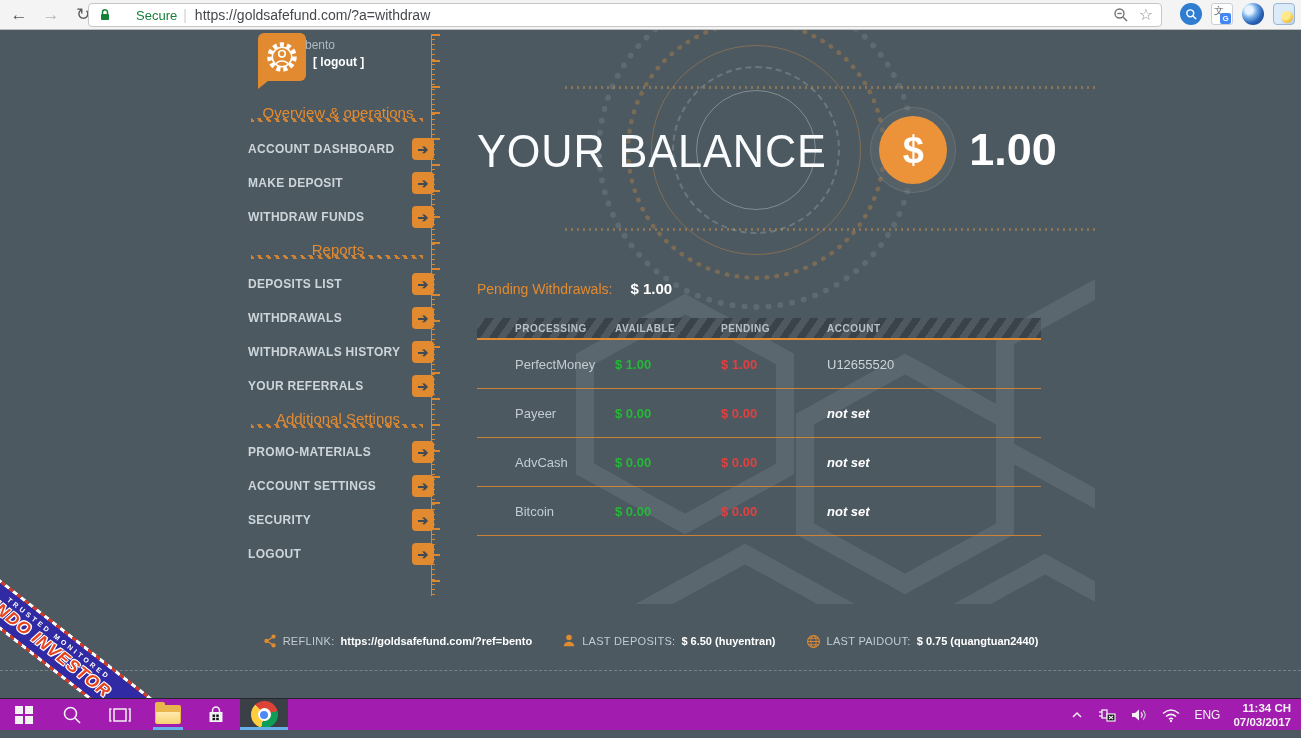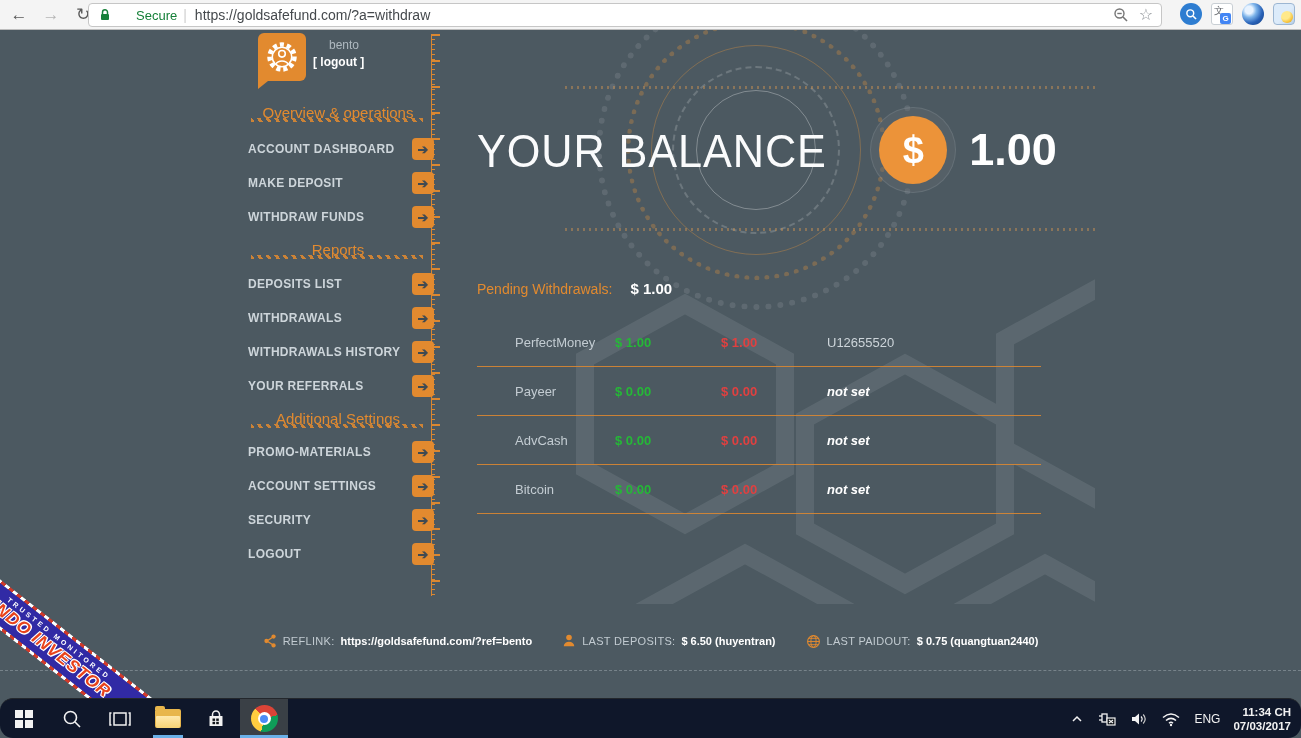--- a/index.html
+++ b/index.html
@@ -52,21 +52,21 @@
     background:repeating-linear-gradient(90deg, rgba(214,150,80,.45) 0 2px, transparent 2px 6px); }
   .hud-dash.top { left:320px; top:56px; width:540px; }
   .hud-dash.bottom { left:320px; top:198px; width:540px; }
   .hex-decor { position:absolute; right:-30px; bottom:-40px; opacity:.10; pointer-events:none; }
 
   
   .avatar-box { position:absolute; left:13px; top:3px; width:48px; height:48px; background:#e28a2f;
     border-radius:6px 6px 6px 0; display:flex; align-items:center; justify-content:center; }
   .avatar-box:after { content:""; position:absolute; left:0; bottom:-8px; border-left:10px solid #e28a2f;
     border-bottom:8px solid transparent; }
-  .username { position:absolute; left:84px; top:8px; color:#aeb9c0; font-size:12px; }
+  .username { position:absolute; left:60px; top:8px; color:#aeb9c0; font-size:12px; }
   .logout-link { position:absolute; left:68px; top:25px; color:#fff; font-size:12px; font-weight:bold; cursor:pointer; }
 
   .side-header { position:absolute; left:0; width:186px; text-align:center; color:#e28a2f; font-size:15px; }
   .side-hatch { position:absolute; left:6px; width:172px; height:4px; opacity:.85;
     background:repeating-linear-gradient(55deg, #e28a2f 0 3px, transparent 3px 7px); }
   .menu-item { position:absolute; left:3px; width:186px; height:22px; display:flex; align-items:center;
     justify-content:space-between; cursor:pointer; }
   .mi-label { color:#cdd5da; font-size:12px; font-weight:bold; letter-spacing:.3px; }
   .mi-arrow { width:22px; height:22px; background:#e28a2f; border-radius:4px; color:#3f4a52;
     display:flex; align-items:center; justify-content:center; font-size:13px; font-weight:bold; }
@@ -119,22 +119,22 @@
     background-clip:padding-box; display:flex; flex-direction:column; align-items:center; justify-content:center;
     box-shadow:0 0 0 3px rgba(49,42,165,0); }
   .ribbon:before, .ribbon:after { content:""; position:absolute; left:0; width:100%; height:3px;
     background:repeating-linear-gradient(90deg, #fff 0 5px, #d33a2a 5px 10px); }
   .ribbon:before { top:-3px; } .ribbon:after { bottom:-3px; }
   .ribbon-top { color:#fff; font-size:7px; letter-spacing:3px; font-weight:bold; white-space:nowrap; }
   .ribbon-main { color:#e8431c; font-size:17px; font-weight:bold; font-style:italic; letter-spacing:1px; white-space:nowrap;
     text-shadow:-1px -1px 0 #fff, 1px -1px 0 #fff, -1px 1px 0 #fff, 1px 1px 0 #fff; }
 
   
-  .taskbar { position:absolute; left:0; top:698px; width:1301px; height:40px; background:#0f172a;
-    border-top:1px solid #23272c; display:flex; align-items:stretch;border-radius:13px; }
+  .taskbar { position:absolute; left:0; top:698px; width:1301px; height:32px; background:#a21caf;
+    border-top:1px solid #23272c; display:flex; align-items:stretch; }
   .tb-cell { width:48px; display:flex; align-items:center; justify-content:center; position:relative; cursor:pointer; }
   .tb-cell.active-bg { background:#3a4046; }
   .tb-underline { position:absolute; bottom:0; height:3px; background:#6ab0e8; }
   .u-small { left:9px; width:30px; } .u-full { left:0; width:48px; }
   .win-logo { display:grid; grid-template-columns:8px 8px; grid-template-rows:8px 8px; gap:2px; }
   .win-logo span { background:#f2f2f2; }
   .folder { position:relative; width:26px; height:19px; }
   .folder .back { position:absolute; inset:0; background:#e8b64c; border-radius:2px; }
   .folder .back:before { content:""; position:absolute; top:-3px; left:0; width:10px; height:4px; background:#e8b64c; border-radius:2px 2px 0 0; }
   .folder .front { position:absolute; left:1px; right:1px; bottom:0; height:12px; background:linear-gradient(#ffe9ad,#f7d375); border-radius:1px 1px 2px 2px; }
@@ -310,20 +310,26 @@
           </div>
         <div class="balance-value">1.00</div>
       </div>
 
       <div class="pending-row">
         <span class="pending-label">Pending Withdrawals:</span>
         <span class="pending-value">$ 1.00</span>
       </div>
 
       <div class="wd-table">
+        <div class="wd-head">
+          <span class="wd-col c1">PROCESSING</span>
+          <span class="wd-col c2">AVAILABLE</span>
+          <span class="wd-col c3">PENDING</span>
+          <span class="wd-col c4">ACCOUNT</span>
+        </div>
         <div class="wd-row">
           <span class="wd-cell c1 cell-proc">PerfectMoney</span>
           <span class="wd-cell c2 cell-avail">$ 1.00</span>
           <span class="wd-cell c3 cell-pend">$ 1.00</span>
           <span class="wd-cell c4 cell-acct">U12655520</span>
         </div>
         <div class="wd-row">
           <span class="wd-cell c1 cell-proc">Payeer</span>
           <span class="wd-cell c2 cell-avail">$ 0.00</span>
           <span class="wd-cell c3 cell-pend">$ 0.00</span>

